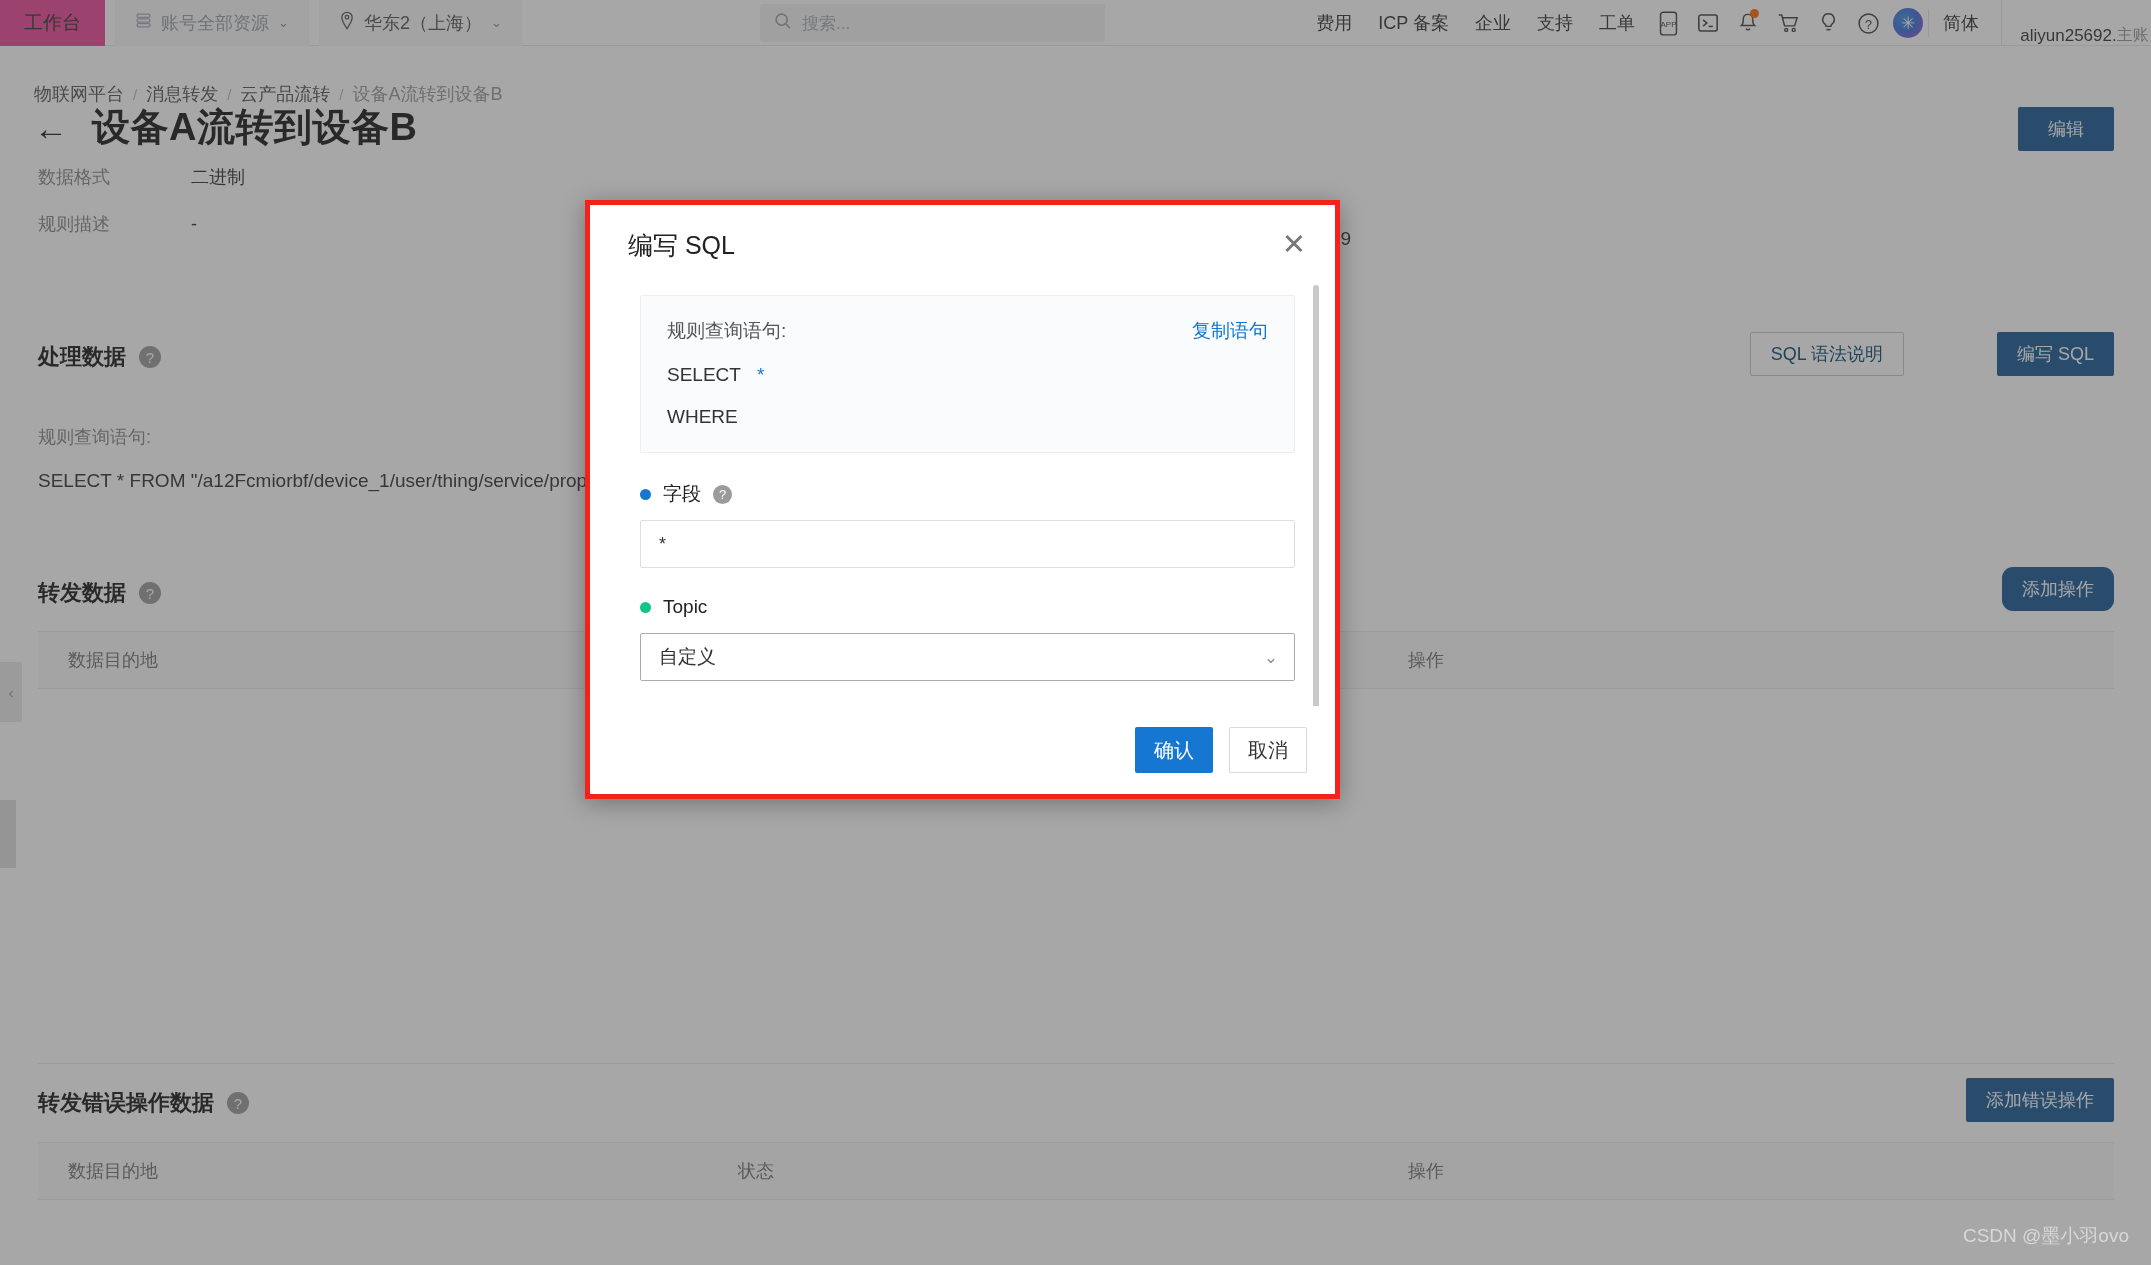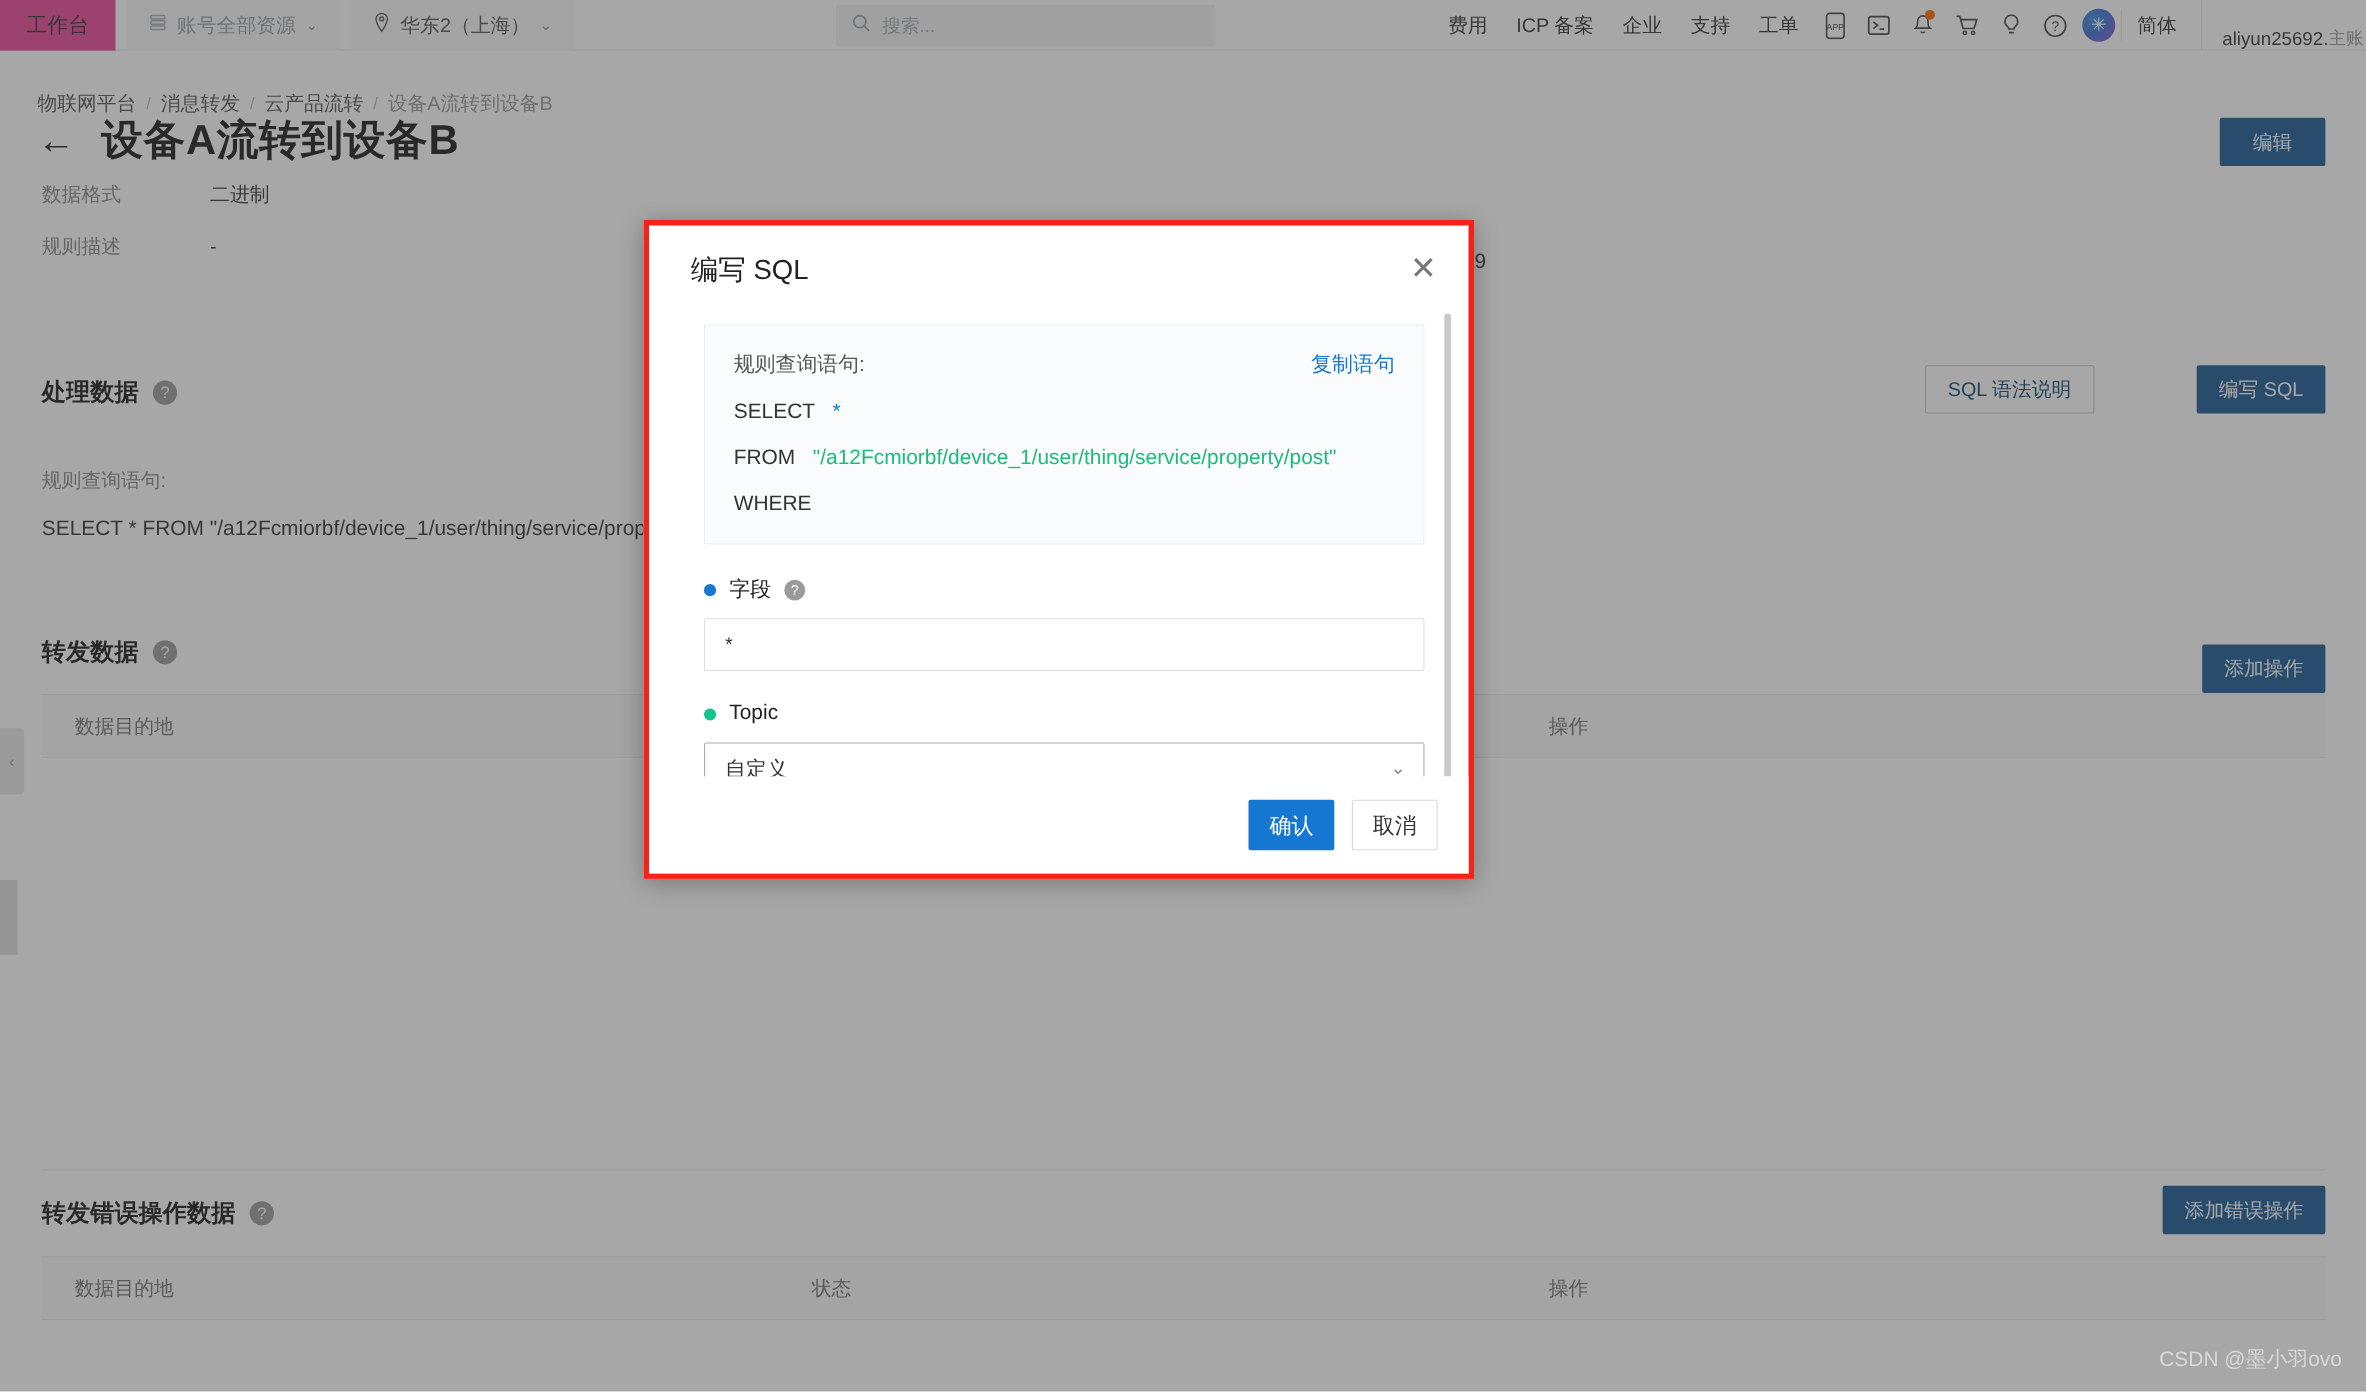--- a/index.html
+++ b/index.html
@@ -330,21 +330,21 @@
     <div class="sec-btn-primary" style="top:332px; right:37px;">
       <span>编写 SQL</span>
     </div>
     <div class="sub-label" style="top:425px">规则查询语句:</div>
     <div class="sql-text" style="top:470px">SELECT * FROM "/a12Fcmiorbf/device_1/user/thing/service/prop</div>
 
     <div class="sec-head" style="top:578px">
       <span>转发数据</span>
       <span class="qicon">?</span>
     </div>
-    <div class="sec-btn-primary" style="top:586px; right:37px;">
+    <div class="sec-btn-primary" style="top:567px; right:37px;border-radius:11px;">
       <span>添加操作</span>
     </div>
     <div class="tbl-head" style="top:631px">
       <span class="c1">数据目的地</span>
       <span class="c2">状态</span>
       <span class="c3">操作</span>
     </div>
 
     <div class="divider" style="top:1063px"></div>
     <div class="sec-head" style="top:1088px">
@@ -376,24 +376,20 @@
         <div class="sqlbox">
           <div class="sqlbox-head">
             <span class="lbl">规则查询语句:</span>
             <a class="copy">复制语句</a>
           </div>
           <div class="sqlline">
             <span class="kw">SELECT</span>
             <span class="star">*</span>
           </div>
           <div class="sqlline">
-            <span class="kw">FROM</span>
-            <span class="topic">"/a12Fcmiorbf/device_1/user/thing/service/property/post"</span>
-          </div>
-          <div class="sqlline">
             <span class="kw">WHERE</span>
             <span></span>
           </div>
         </div>
 
         <div class="field-label">
           <span class="dot blue"></span>
           <span>字段</span>
           <span class="qicon-sm">?</span>
         </div>

